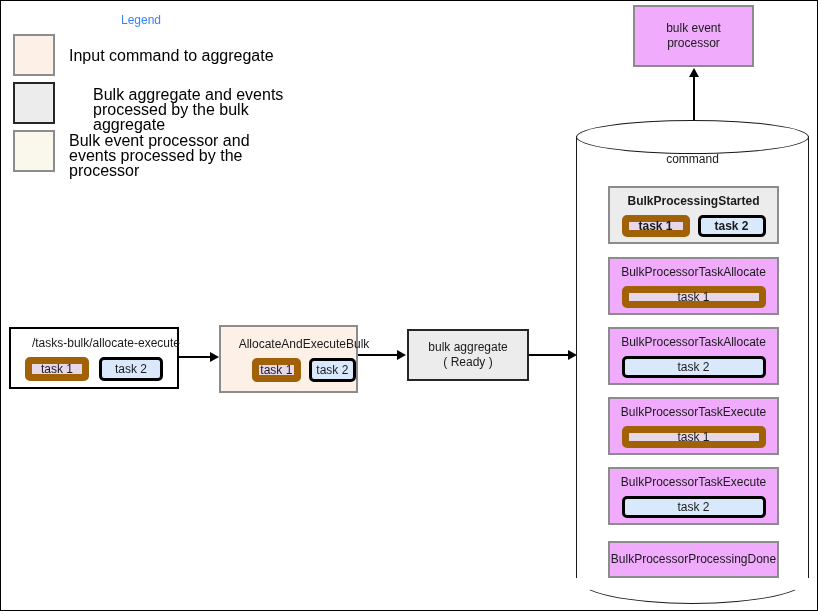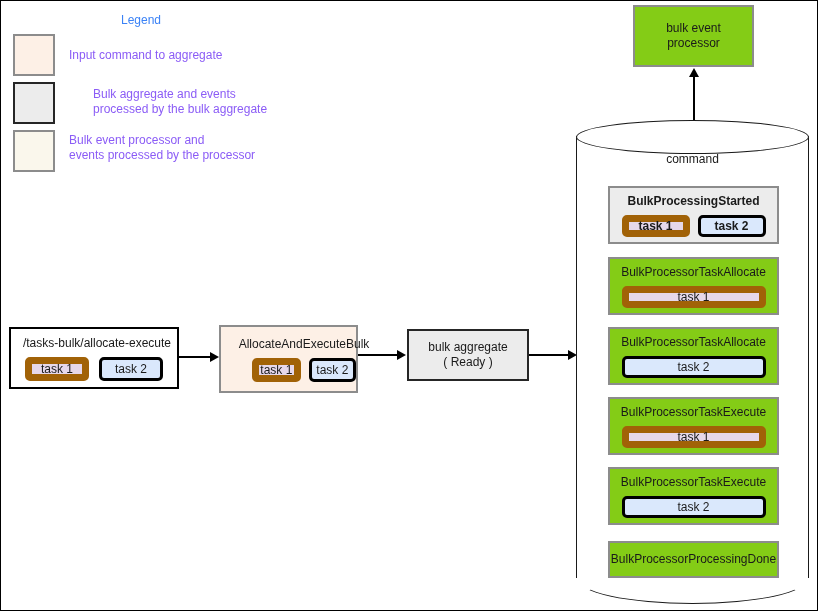--- a/index.html
+++ b/index.html
@@ -29,47 +29,47 @@
     color: #3b82f6;
     text-align: center;
     white-space: nowrap;
   }
   .legend-swatch {
     border: 2px solid #8c8c8c;
     box-sizing: border-box;
   }
   .legend-swatch.dark-border { border-color: #262626; }
   .legend-text {
-    font-size: 12px;
-    color: #8b5cf6;
+    font-size: 16px;
+    color: #000000;
     line-height: 15px;
     white-space: pre-line;
   }
 
   
   .node {
     box-sizing: border-box;
     display: flex;
     flex-direction: column;
     align-items: center;
     justify-content: center;
   }
   .node-title {
     font-size: 12px;
     color: #1a1a1a;
     text-align: center;
     line-height: 15px;
     white-space: pre-line;
   }
-  .node-title.left { text-align: center; width: 100%; padding-left: 6px; }
+  .node-title.left { text-align: right; width: 100%; padding-left: 6px; }
 
   .box-white  { background: #ffffff; border: 2px solid #000000; }
   .box-peach  { background: #fdf0e6; border: 2px solid #8c8c8c; }
   .box-gray   { background: #ececec; border: 2px solid #262626; }
-  .box-cream  { background: #84cc16; border: 2px solid #8c8c8c; }
+  .box-cream  { background: #f0abfc; border: 2px solid #8c8c8c; }
   .box-egray  { background: #ececec; border: 2px solid #8c8c8c; }
 
   
   .pill {
     box-sizing: border-box;
     border-radius: 5px;
     font-size: 12px;
     display: flex;
     align-items: center;
     justify-content: center;

